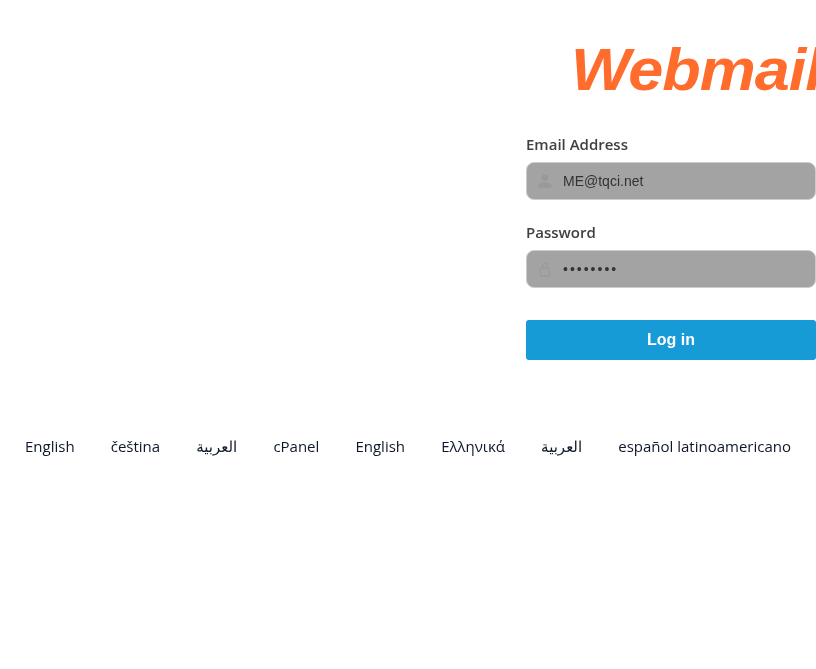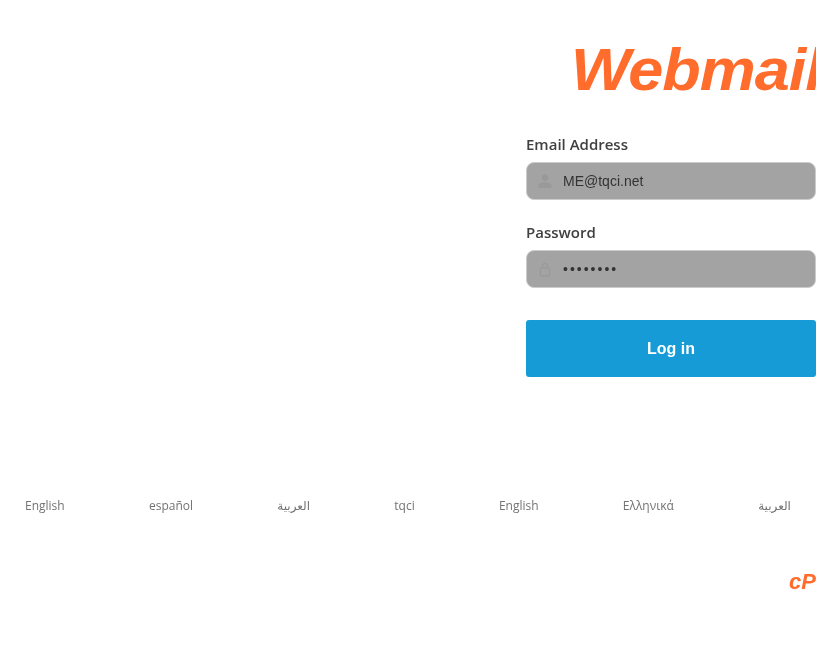--- a/index.html
+++ b/index.html
@@ -64,38 +64,38 @@
       outline: none;
       flex: 1;
       font-size: 14px;
       color: #333333;
       padding-right: 10px;
       height: 100%;
       background: transparent;
     }
     .login-btn {
       width: 100%;
-      height: 57px;
+      height: 40px;
       background: #179bd7;
       color: #ffffff;
       border: none;
       border-radius: 3px;
       font-size: 16px;
       font-weight: 600;
       cursor: pointer;
       margin-top: 10px;
     }
     .languages {
-      margin-top: 120px;
+      margin-top: 76px;
       width: 100%;
       display: flex;
       justify-content: space-between;
       padding: 0 25px;
-      font-size: 12px;
-      color: #737373;
+      font-size: 15px;
+      color: #0f172a;
     }
     .lang-link {
       cursor: pointer;
     }
     .footer {
       margin-top: 55px;
       text-align: center;
     }
     .cp-logo {
       font-family: Arial, sans-serif;
@@ -140,24 +140,24 @@
         </span>
         <input type="text" class="text-input" style="letter-spacing: 2px;" value="••••••••">
       </div>
     </div>
 
     <button class="login-btn">Log in</button>
   </div>
 
   <div class="languages">
     <span class="lang-link">English</span>
-    <span class="lang-link">español</span>
+    <span class="lang-link">čeština</span>
     <span class="lang-link">العربية</span>
-    <span class="lang-link">tqci</span>
+    <span class="lang-link">cPanel</span>
     <span class="lang-link">English</span>
     <span class="lang-link">Ελληνικά</span>
     <span class="lang-link">العربية</span>
+    <span class="lang-link">español latinoamericano</span>
   </div>
 
   <div class="footer">
-    <div class="cp-logo">cP</div>
   </div>
 </div>
 
 </body></html>

